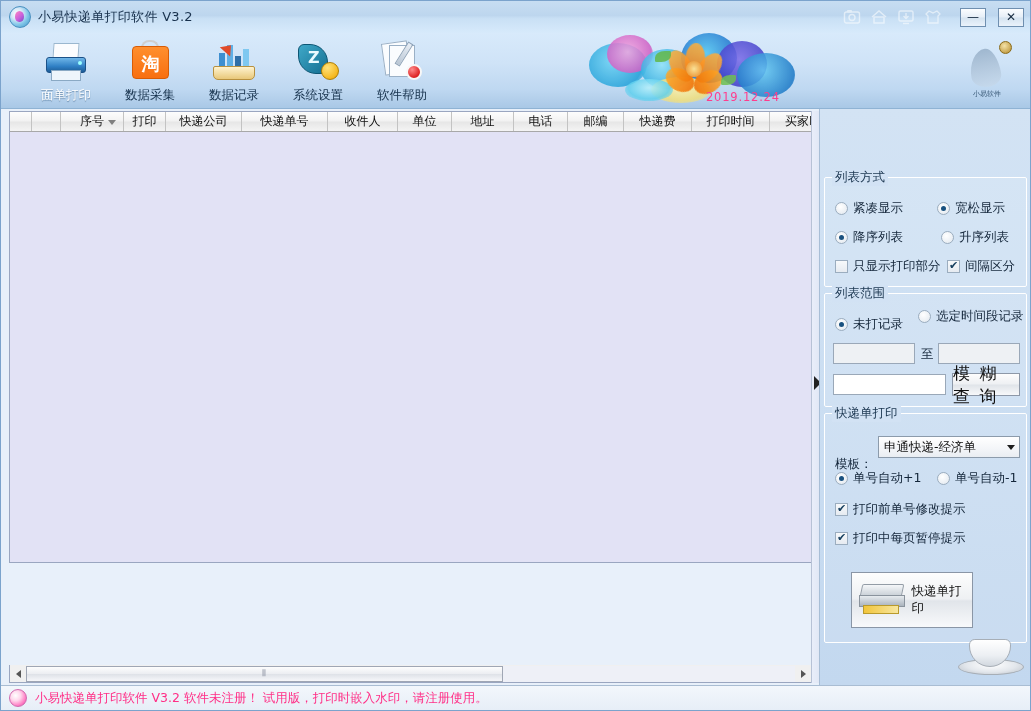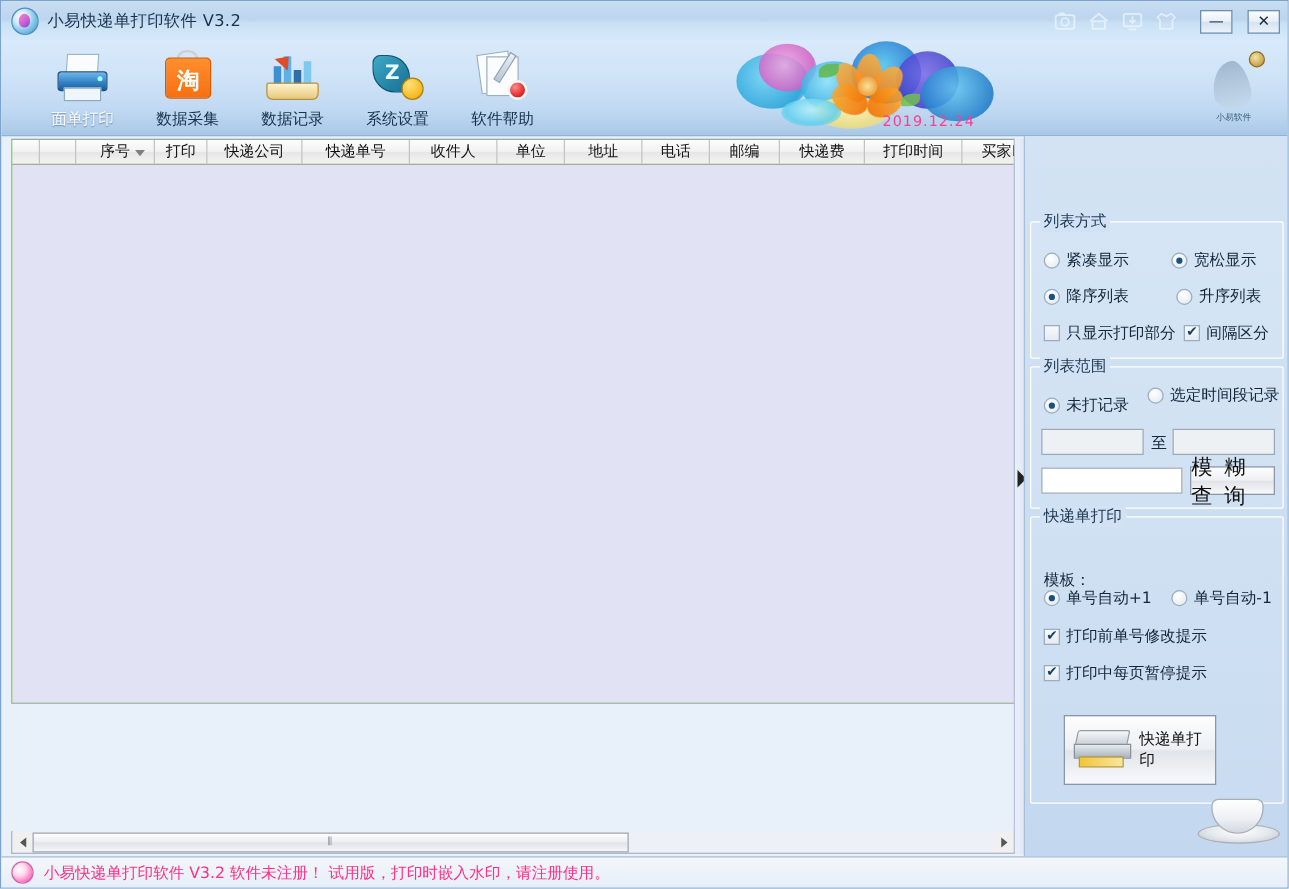--- a/index.html
+++ b/index.html
@@ -188,21 +188,21 @@
   }
   #brand-logo .bname {
     position:absolute; left:0; bottom:2px; width:58px; text-align:center;
     font-size:7px; color:#3a5a78;
     font-family:"DejaVu Sans","Liberation Sans",sans-serif;
   }
 
   
   #list-panel {
     position: absolute; left: 8px; top: 110px; width: 803px; height: 452px;
-    border: 1px solid #9aa6c0; background: #bef264;
+    border: 1px solid #9aa6c0; background: #4d7c0f;
   }
   #grid-header {
     display: flex; height: 20px; width: 100%;
     background: linear-gradient(to bottom,#fdfdfd 0%, #f2f2f2 48%, #e6e6e6 52%, #f4f4f4 100%);
     border-bottom: 1px solid #a8a8a8;
     overflow: hidden;
   }
   .gh {
     display:flex; align-items:center; justify-content:center;
     border-right: 1px solid #c3c3c3;
@@ -603,20 +603,26 @@
       <input class="txtbox" style="left: 113px; top: 49px; width: 82px;" type="text" value="">
 
       <input class="txtbox white" style="left: 8px; top: 80px; width: 113px;" type="text" value="">
       <div class="btn" style="left:127px; top:79px; width:68px;">模 糊 查 询</div>
     </div>
 
     <div class="group" style="top:304px; height:230px;">
       <span class="gtitle">快递单打印</span>
 
       <span class="sep-label" style="left:10px; top:26px;margin-top:16px;">模板：</span>
+      <div class="combo" style="left:53px; top:22px; width:142px;">
+        <span class="cval">申通快递-经济单</span>
+        <span class="carrow">
+            <i></i>
+          </span>
+      </div>
 
       <div class="ctl" style="left:10px; top:56px;">
         <span class="radio on"></span>
         <span class="lbl">单号自动+1</span>
       </div>
       <div class="ctl" style="left:112px; top:56px;">
         <span class="radio"></span>
         <span class="lbl">单号自动-1</span>
       </div>
 

